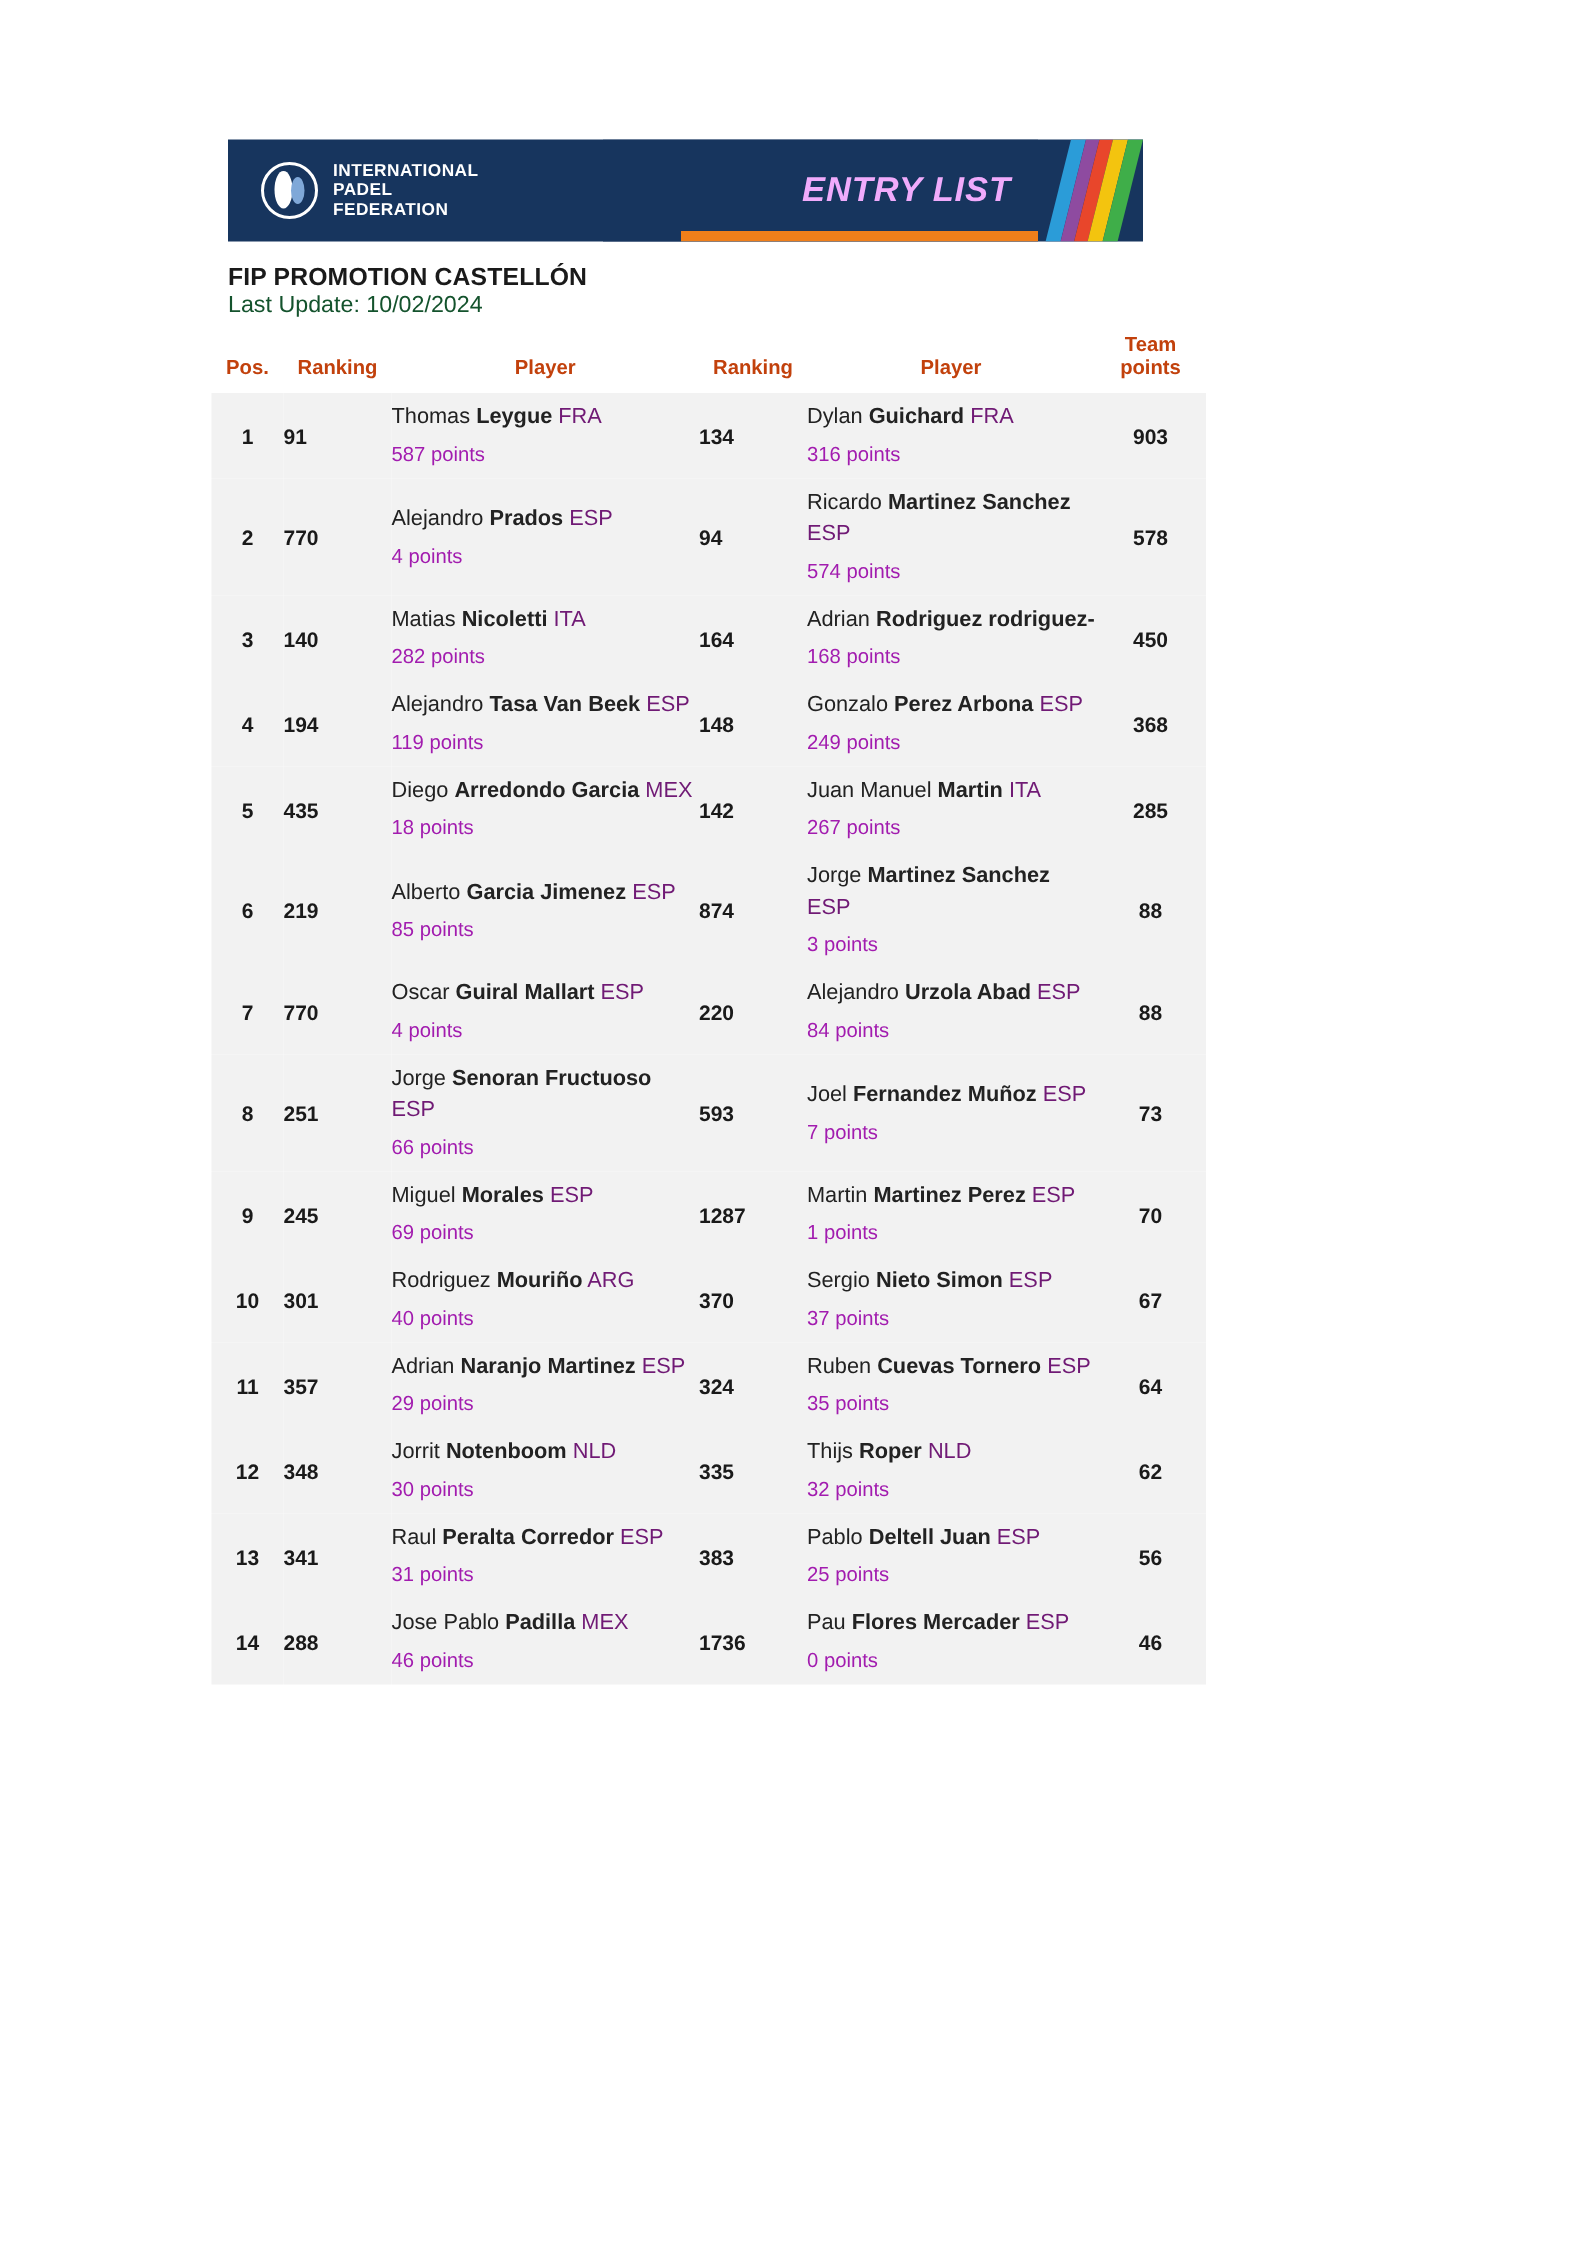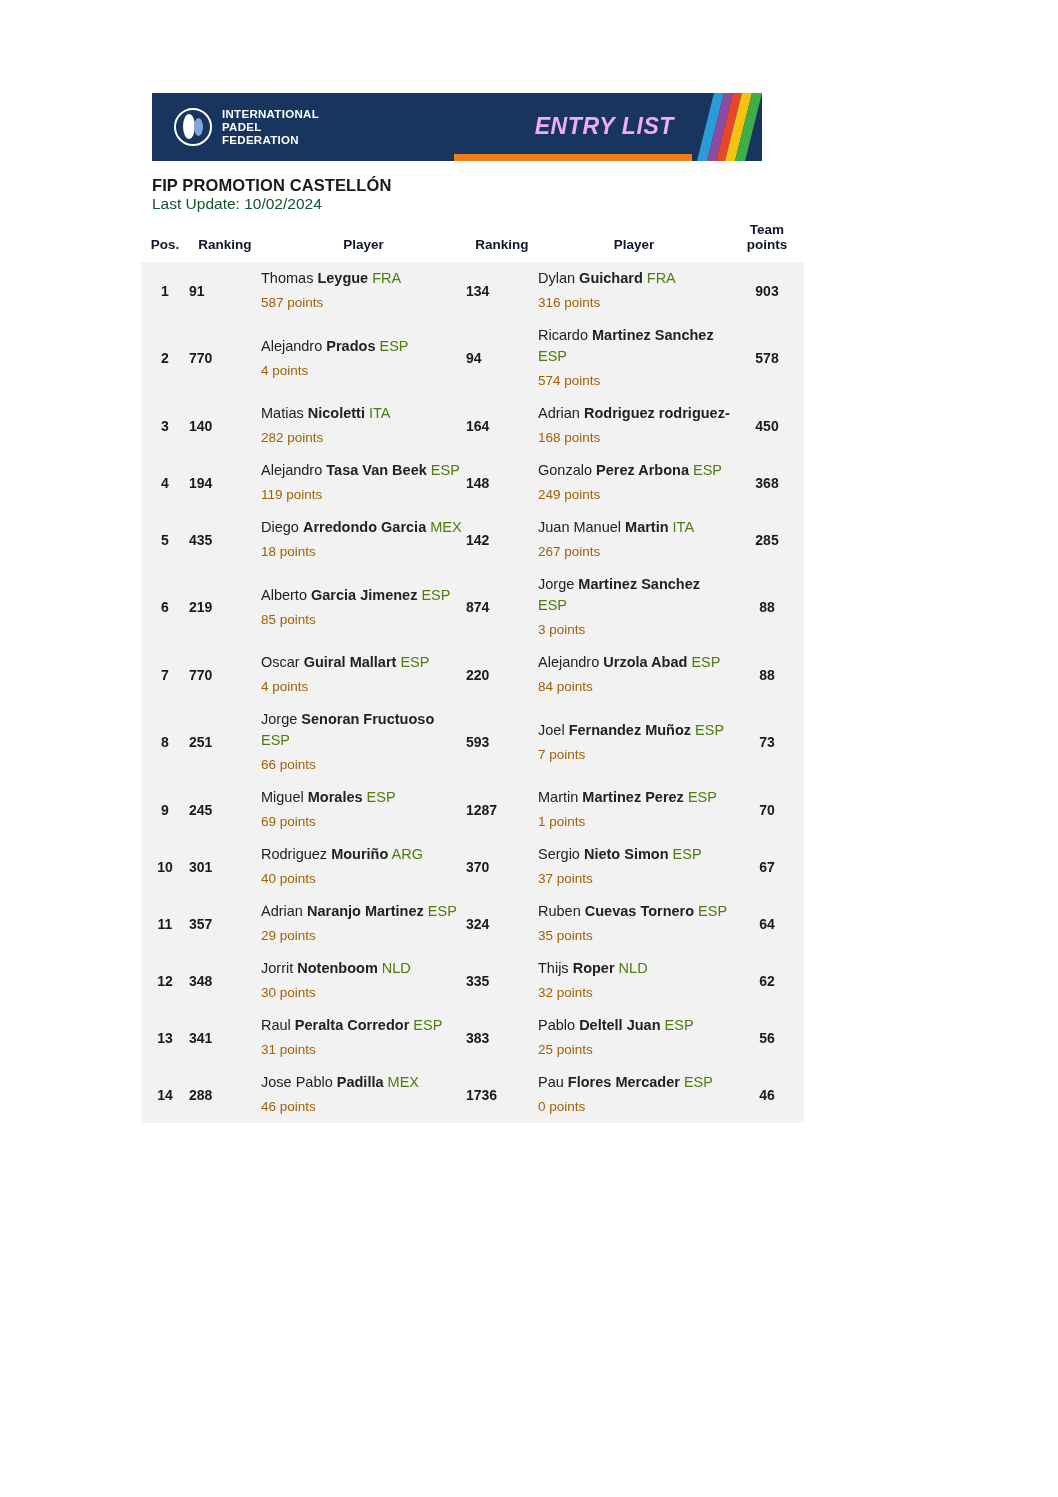--- a/index.html
+++ b/index.html
@@ -151,21 +151,21 @@
     position: absolute;
     left: 141px;
     top: 218px;
     width: 663px;
     border-collapse: collapse;
     font-size: 13.5px;
   }
   .entry-table thead th {
     font-weight: bold;
     font-size: 13.5px;
-    color: #0f172a;
+    color: #c2410c;
     padding: 4px 0 10px 0;
     vertical-align: bottom;
     text-align: center;
     background: #ffffff;
   }
   .col-pos { width: 48px; }
   .col-rank1 { width: 72px; }
   .col-player1 { width: 205px; }
   .col-rank2 { width: 72px; }
   .col-player2 { width: 192px; }
@@ -198,24 +198,24 @@
   .cell-team {
     text-align: center;
     font-weight: bold;
     font-size: 14px;
   }
   .pname {
     font-size: 14.5px;
     color: #222222;
   }
   .pname b { font-weight: bold; }
-  .pcountry { color: #4d7c0f; }
+  .pcountry { color: #701a75; }
   .ppoints {
     font-size: 13.5px;
-    color: #a16207;
+    color: #a21caf;
     margin-top: 3px;
   }
 </style>
 </head>
 <body>
 
 <div class="page">
 
   <div class="banner">
     <div class="banner-left">

